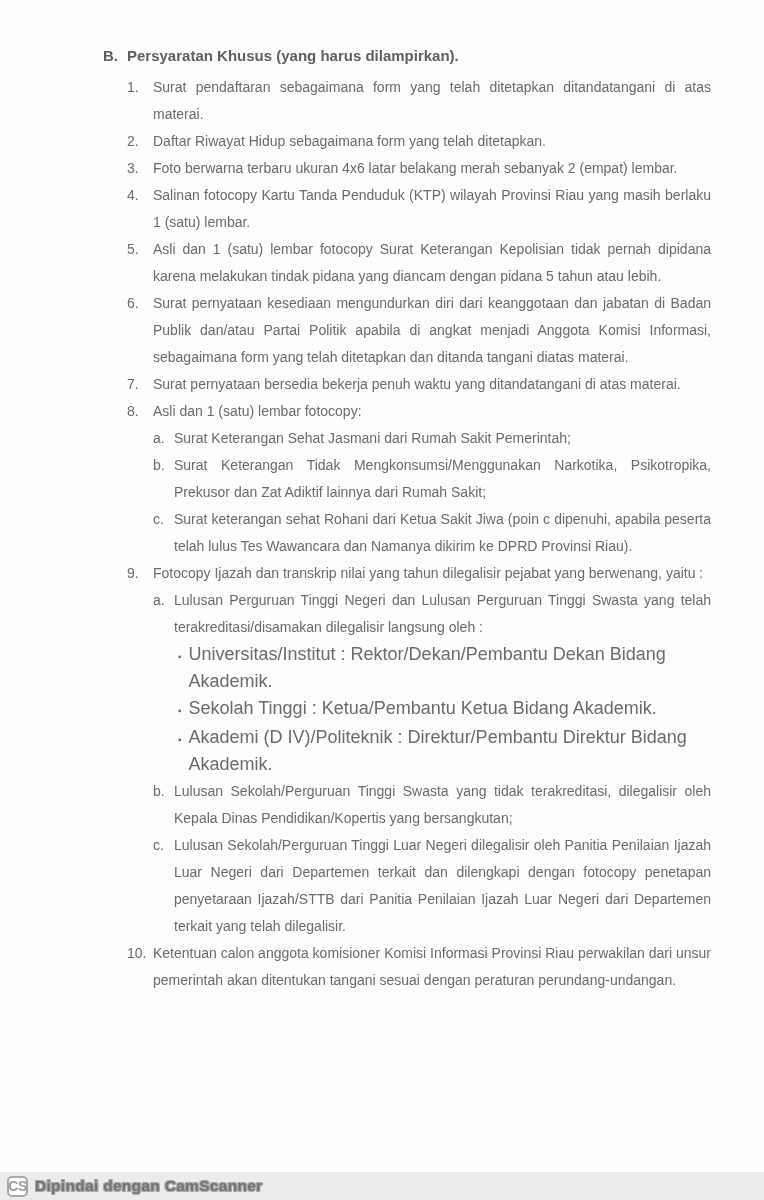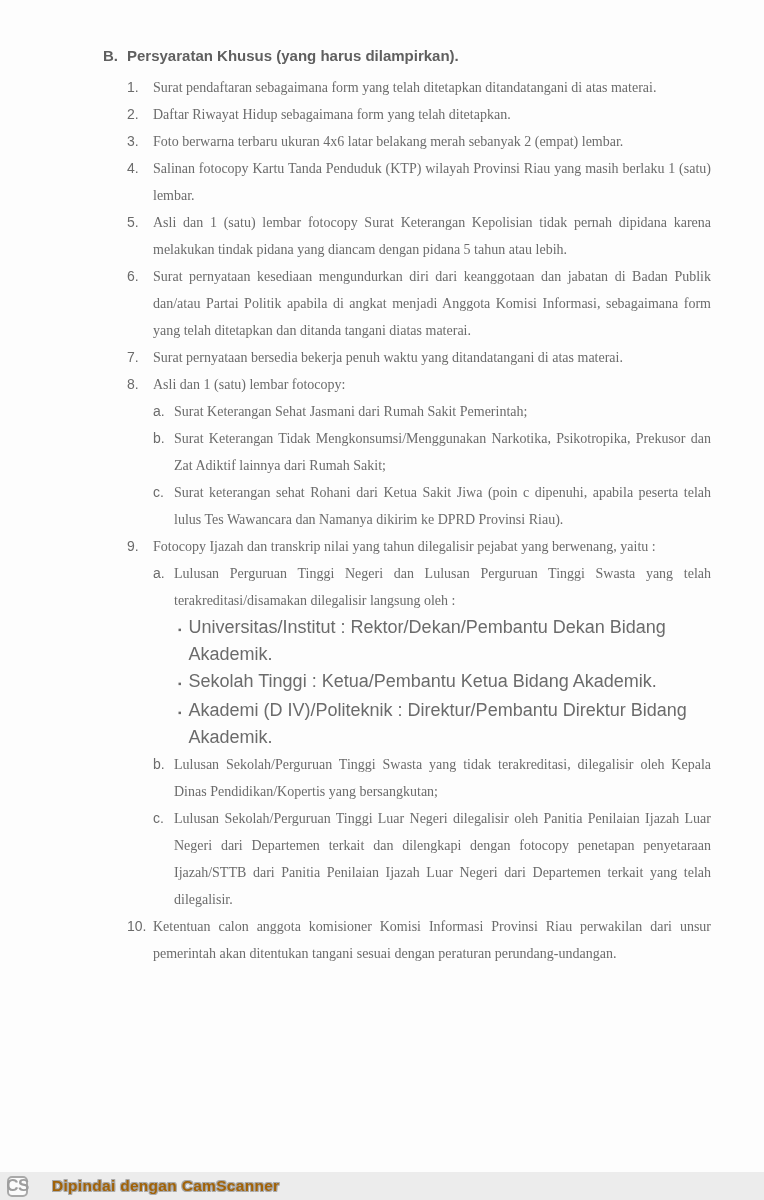--- a/index.html
+++ b/index.html
@@ -29,21 +29,20 @@
   .item > .num {
     flex:none; width:26px;
     font-size:14px; line-height:27px;
   }
   .item > .body { flex:1; min-width:0; }
   .txt {
     margin:0;
     font-size:14px;
     line-height:27px;
     text-align:justify;
-    font-family:Liberation Serif, serif;
   }
   .sub { margin-left:0; }
   .sub > .num { width:21px; }
   .brow {
     display:flex;
     padding-left:4px;
     align-items:baseline;
   }
   .bullet {
     flex:none;
@@ -63,29 +62,29 @@
   }
   .footer-link { display:flex; align-items:center; text-decoration:none; }
   .cs-badge {
     flex:none;
     width:17px; height:17px;
     border:2px solid #a9a9a9;
     border-radius:5px;
     background:#fbfbfb;
     color:#9d9d9d;
     font-weight:bold;
-    font-size:17px;
+    font-size:14px;
     letter-spacing:-0.5px;
     display:flex; align-items:center; justify-content:center;
-    margin:0 24px 0 7px;
+    margin:0 7px 0 7px;
   }
   .cs-label {
     font-size:15.5px;
     font-weight:bold;
-    color:#a16207;
+    color:#737373;
     letter-spacing:0.3px;
     text-shadow:
       -1px 0 #ababab, 1px 0 #ababab,
       0 -1px #ababab, 0 1px #ababab,
       -1px -1px #ababab, 1px 1px #ababab,
       -1px 1px #ababab, 1px -1px #ababab;
   }
 </style>
 </head>
 <body>

